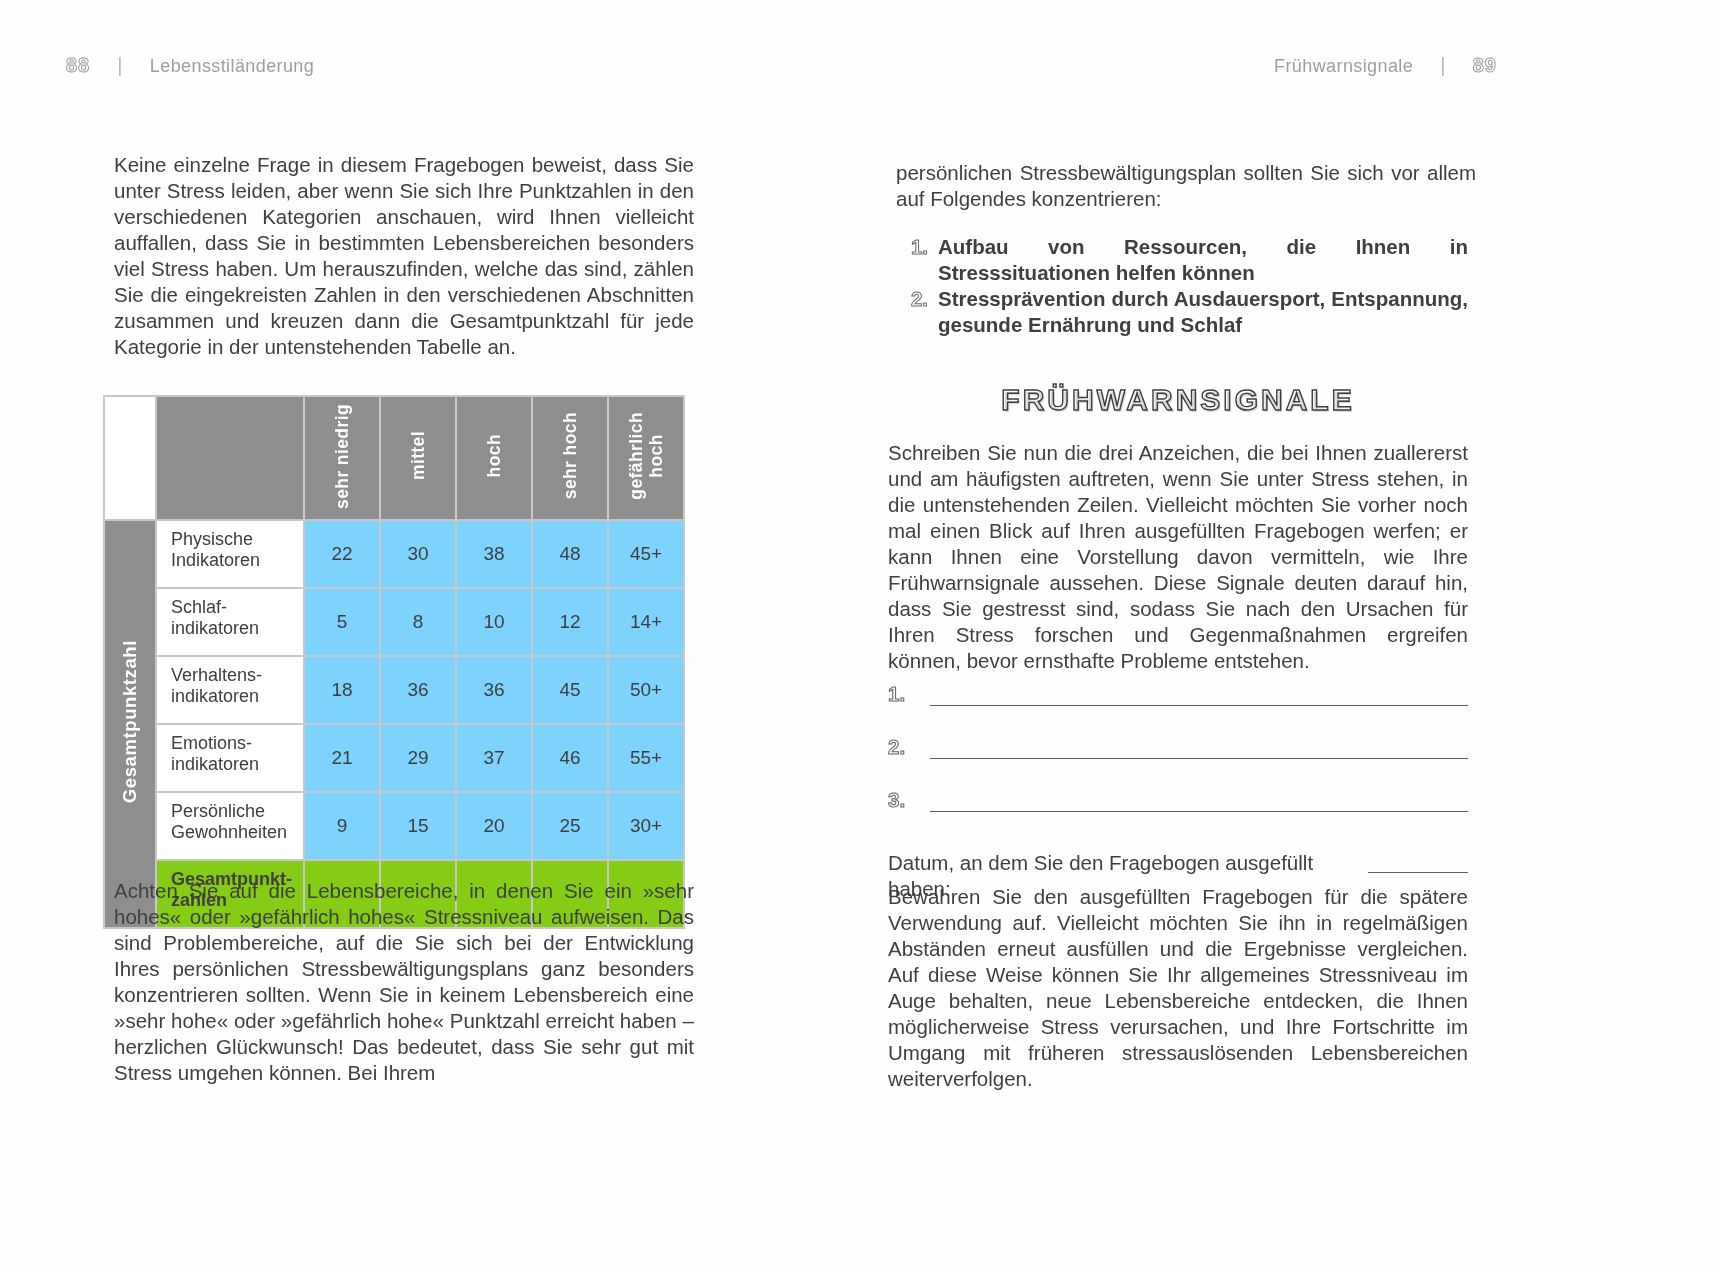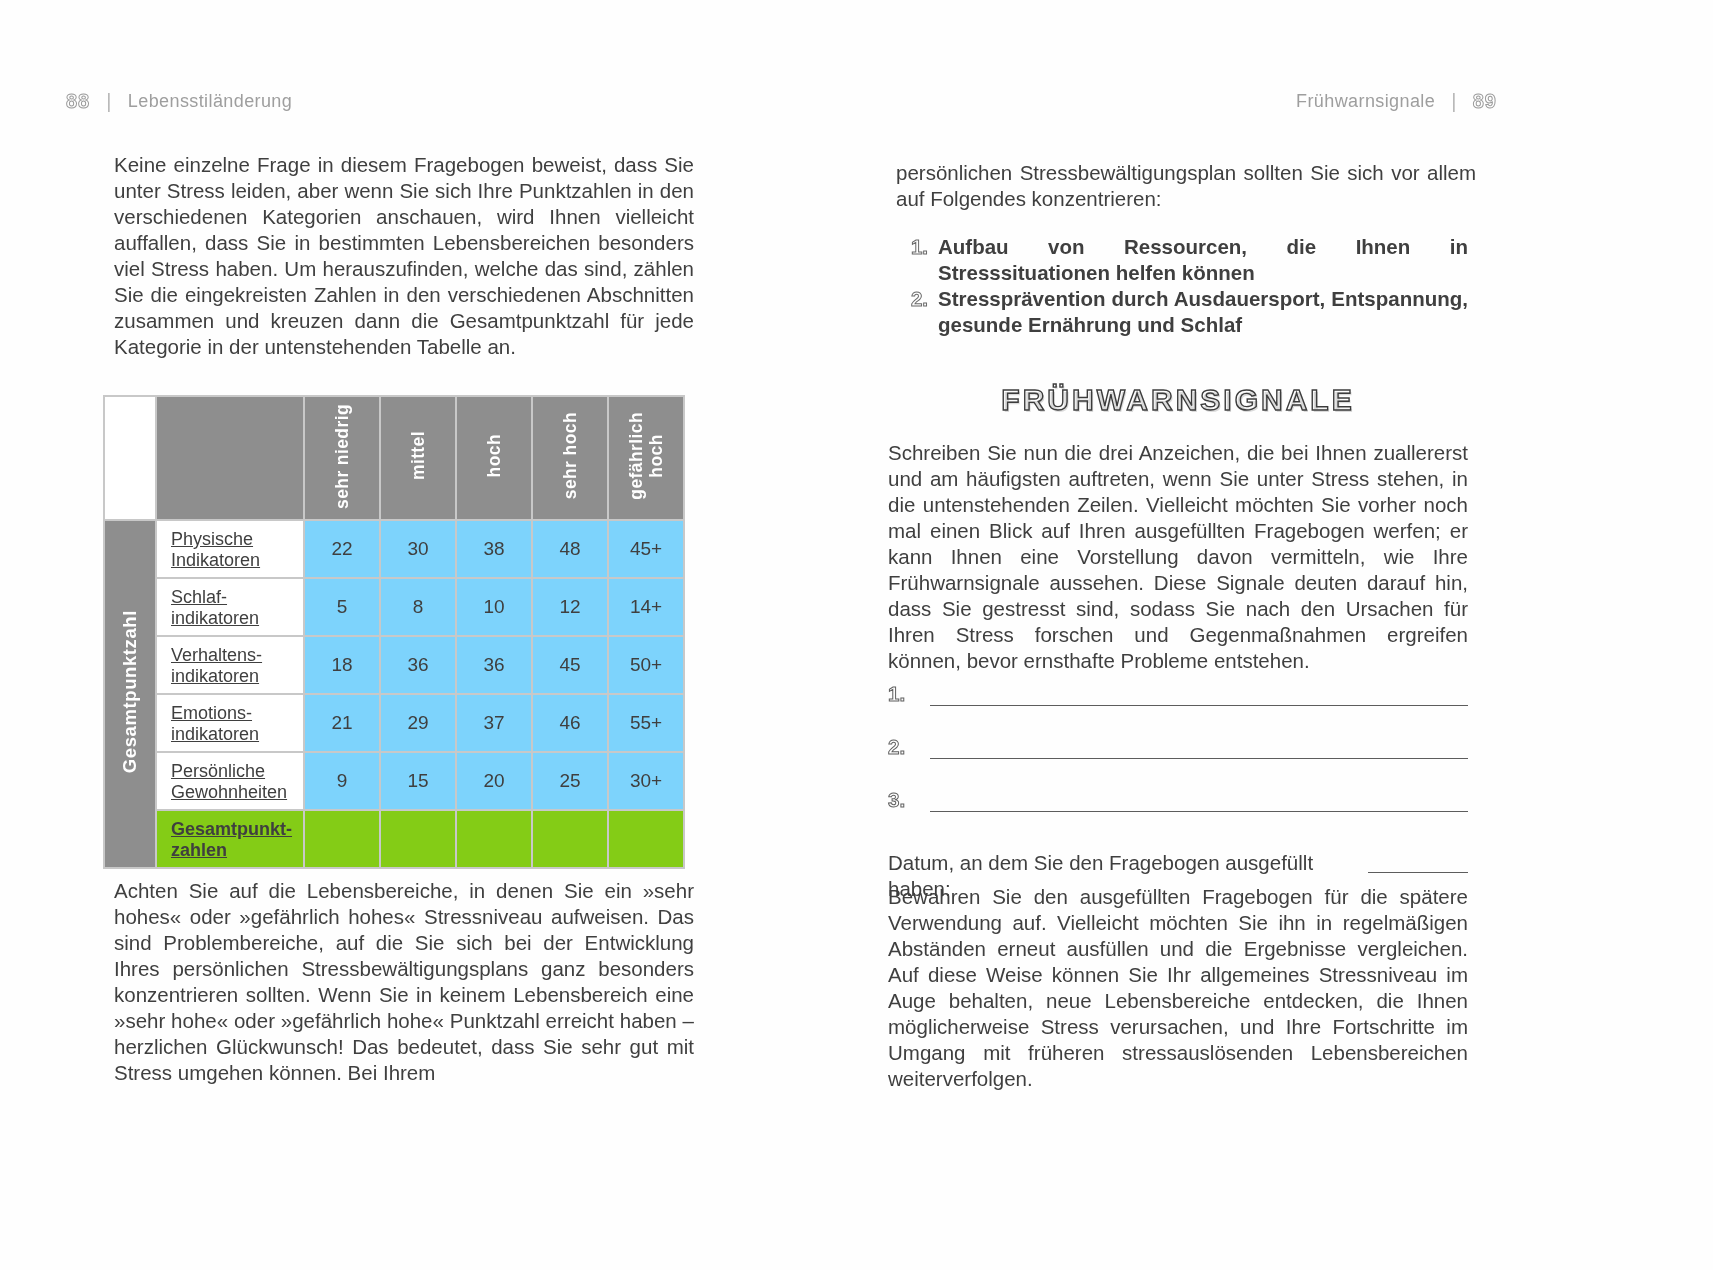--- a/index.html
+++ b/index.html
@@ -5,21 +5,21 @@
   html,body{margin:0;padding:0;}
   body{
     width:1713px;height:1270px;position:relative;
     background:#fefefe;color:#3f3f3f;
     font-family:"Liberation Sans","DejaVu Sans",sans-serif;
     overflow:hidden;
   }
   
   .run-head{
     position:absolute;top:54px;font-size:18px;color:#9e9e9e;
-    letter-spacing:.4px;display:flex;align-items:center;gap:16px;margin-top:36px;
+    letter-spacing:.4px;display:flex;align-items:flex-end;gap:27px;
   }
   .run-head .pagenum{
     font-weight:bold;font-size:20px;color:transparent;
     -webkit-text-stroke:1px #9a9a9a;letter-spacing:1px;
   }
   .run-head .sep{color:#b8b8b8;font-size:20px;font-weight:300;}
   
   .block{position:absolute;width:580px;font-size:20.5px;line-height:26px;text-align:justify;}
   .left-col{left:114px;}
   .right-col{left:888px;}
@@ -50,21 +50,21 @@
   .score-table .vhead{width:74px;height:122px;background:#8e8e8e;vertical-align:middle;text-align:center;}
   .vtext{
     display:inline-block;writing-mode:vertical-rl;transform:rotate(180deg);
     white-space:pre-line;line-height:1.15;
     color:#ffffff;font-weight:bold;font-size:17.5px;letter-spacing:.4px;
   }
   .score-table .group{width:50px;background:#8e8e8e;vertical-align:middle;text-align:center;}
   .group .vtext{font-size:18.5px;letter-spacing:.6px;}
   .score-table .lbl{
     background:#ffffff;height:50px;font-size:18px;line-height:21px;
-    padding:4px 8px 2px 14px;text-align:left;vertical-align:middle;white-space:pre-line;text-decoration:underline;
+    padding:4px 8px 12px 14px;text-align:left;vertical-align:middle;white-space:pre-line;
   }
   .score-table .val{background:#7dd3fc;text-align:center;vertical-align:middle;font-size:19px;}
   .score-table tr.total .lbl,.score-table tr.total .val{background:#84cc16;}
   .score-table tr.total .lbl{font-weight:bold;}
   
   .signal-line{position:absolute;left:888px;width:580px;height:26px;display:flex;align-items:flex-end;}
   .signal-line .num-marker{width:28px;flex:0 0 28px;text-align:left;padding:0;
     font-weight:bold;font-size:20.5px;color:transparent;-webkit-text-stroke:1px #5f5f5f;}
   .signal-line .rule{flex:1;margin-left:14px;border-bottom:1.6px solid #5d5d5d;height:22px;}
   .date-line{position:absolute;left:888px;width:580px;font-size:20.5px;line-height:26px;display:flex;}

